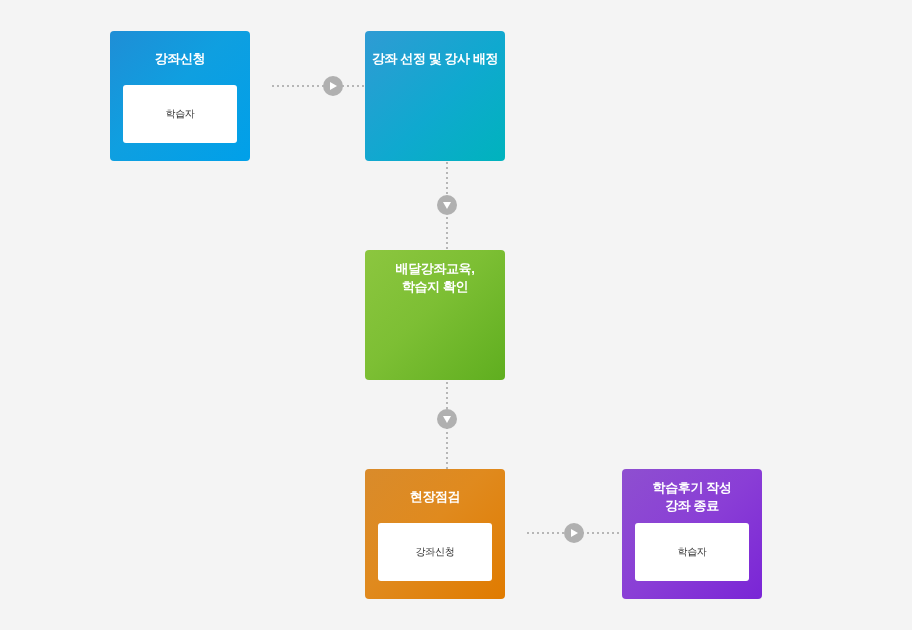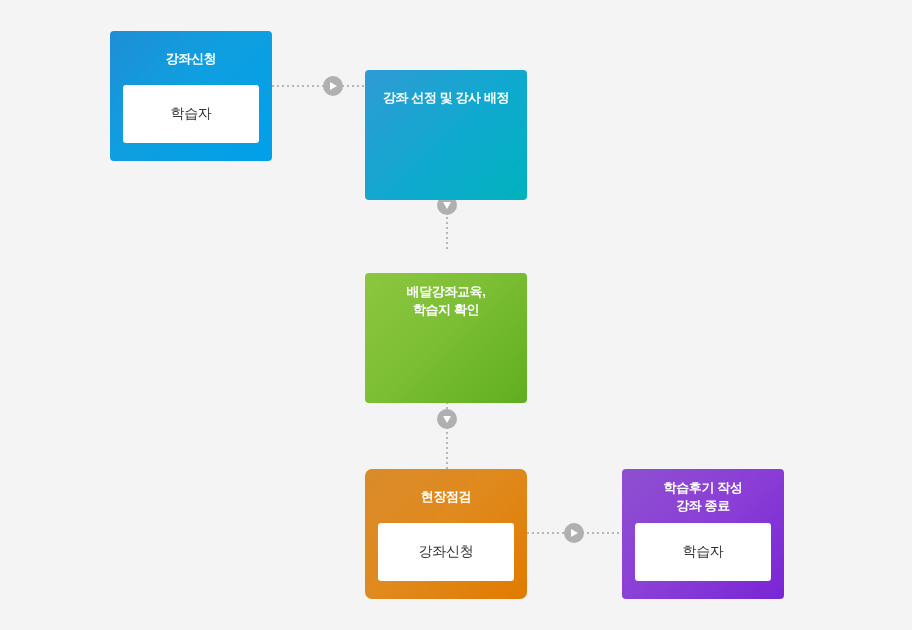--- a/index.html
+++ b/index.html
@@ -15,21 +15,21 @@
   }
   #stage {
     position: relative;
     width: 912px;
     height: 630px;
   }
 
   
   .node {
     position: absolute;
-    width: 162px;
+    width: 140px;
     height: 130px;
     border-radius: 4px;
     box-sizing: border-box;
     padding: 8px;
     overflow: hidden;
   }
   .node .title {
     position: absolute;
     top: 0;
     left: 0;
@@ -51,30 +51,30 @@
     left: 13px;
     right: 13px;
     top: 54px;
     height: 58px;
     background: #ffffff;
     border-radius: 3px;
     display: flex;
     align-items: center;
     justify-content: center;
     color: #333333;
-    font-size: 14px;
+    font-size: 10px;
     letter-spacing: -0.3px;
     text-align: center;
   }
 
   
   .n-apply   { background: linear-gradient(135deg, #1f8ed6 0%, #0f9fe0 45%, #00a0e9 100%); }
-  .n-assign  { background: linear-gradient(135deg, #2f9bd4 0%, #0fa9cf 55%, #00b3bd 100%); margin-top: 39px; }
-  .n-deliver { background: linear-gradient(135deg, #8cc63f 0%, #7dbf34 45%, #5fae1f 100%); margin-top: 23px; }
-  .n-check   { background: linear-gradient(135deg, #d98b2b 0%, #e08a1e 45%, #e07b00 100%); border-radius: 7px; }
+  .n-assign  { background: linear-gradient(135deg, #2f9bd4 0%, #0fa9cf 55%, #00b3bd 100%); }
+  .n-deliver { background: linear-gradient(135deg, #8cc63f 0%, #7dbf34 45%, #5fae1f 100%); }
+  .n-check   { background: linear-gradient(135deg, #d98b2b 0%, #e08a1e 45%, #e07b00 100%); }
   .n-review  { background: linear-gradient(135deg, #8e4fd0 0%, #8a3ed6 50%, #7a25d6 100%); }
 
   
   .dots-h {
     position: absolute;
     height: 2px;
     background-image: repeating-linear-gradient(to right, #b6b6b6 0px, #b6b6b6 2px, transparent 2px, transparent 5px);
   }
   .dots-v {
     position: absolute;

